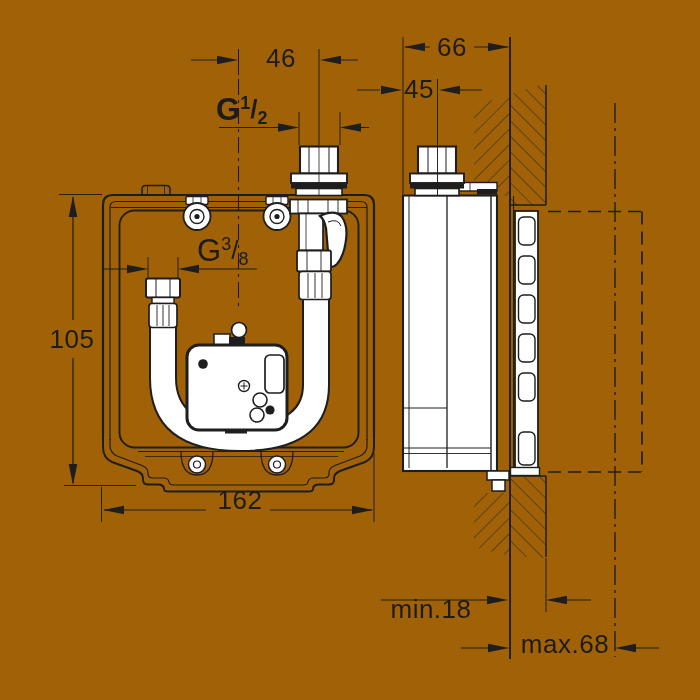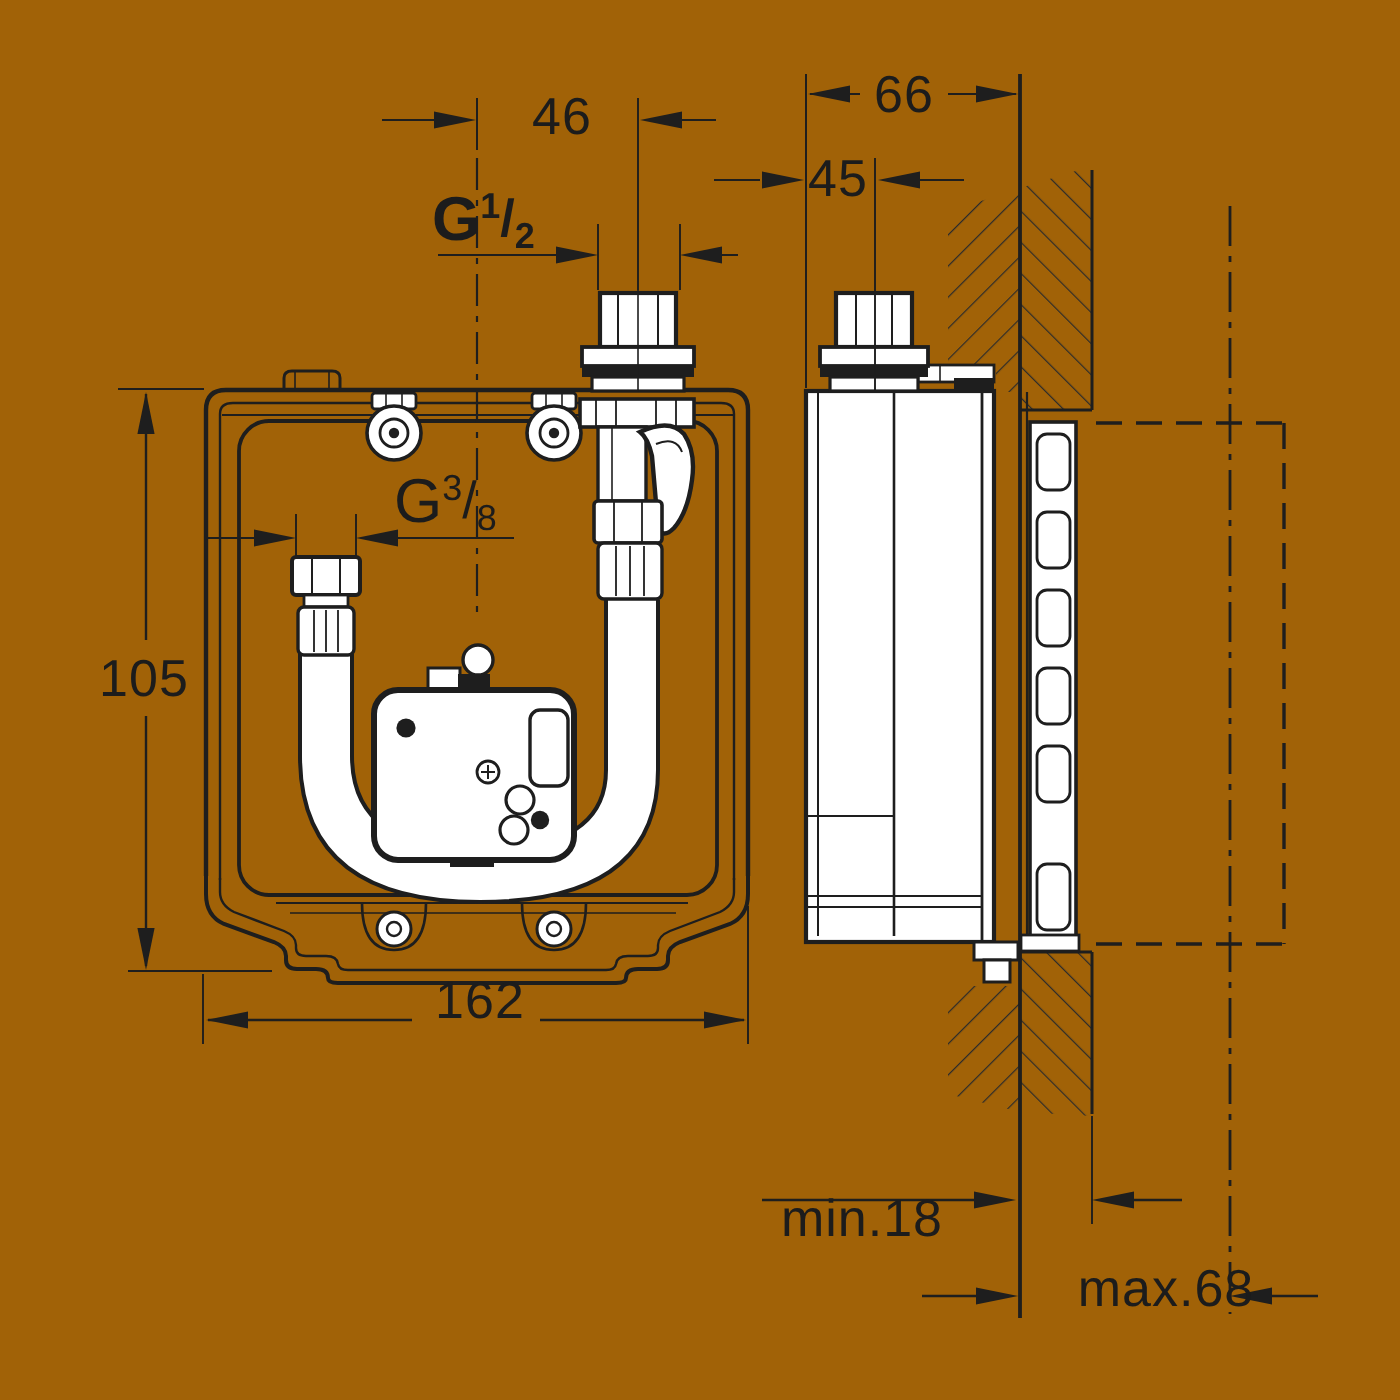--- a/index.html
+++ b/index.html
@@ -264,19 +264,19 @@
     </g>
   </g>
 </svg>
 
 <div class="dim-label" style="left:253px;top:45px;width:56px;">46</div>
 <div class="dim-label" style="left:430px;top:34px;width:44px;">66</div>
 <div class="dim-label" style="left:398px;top:76px;width:42px;">45</div>
 <div class="dim-label" style="left:42px;top:326px;width:60px;">105</div>
 <div class="dim-label" style="left:212px;top:487px;width:56px;">162</div>
 <div class="dim-label" style="left:379px;top:572px;width:104px;margin-top:24px;">min.18</div>
-<div class="dim-label" style="left:529px;top:631px;width:108px;">max.68</div>
+<div class="dim-label" style="left:511px;top:631px;width:108px;">max.68</div>
 
 <div class="thread-label" style="left:216px;top:94px;font-weight:bold;"><span class="g">G</span><span class="num">1</span><span class="sl">/</span><span class="den">2</span></div>
 
 <div class="thread-label" style="left:197px;top:235px;text-align:center;"><span class="g">G</span><span class="num">3</span><span class="sl">/</span><span class="den">8</span></div>
 
 </div>
 
 </body></html>

